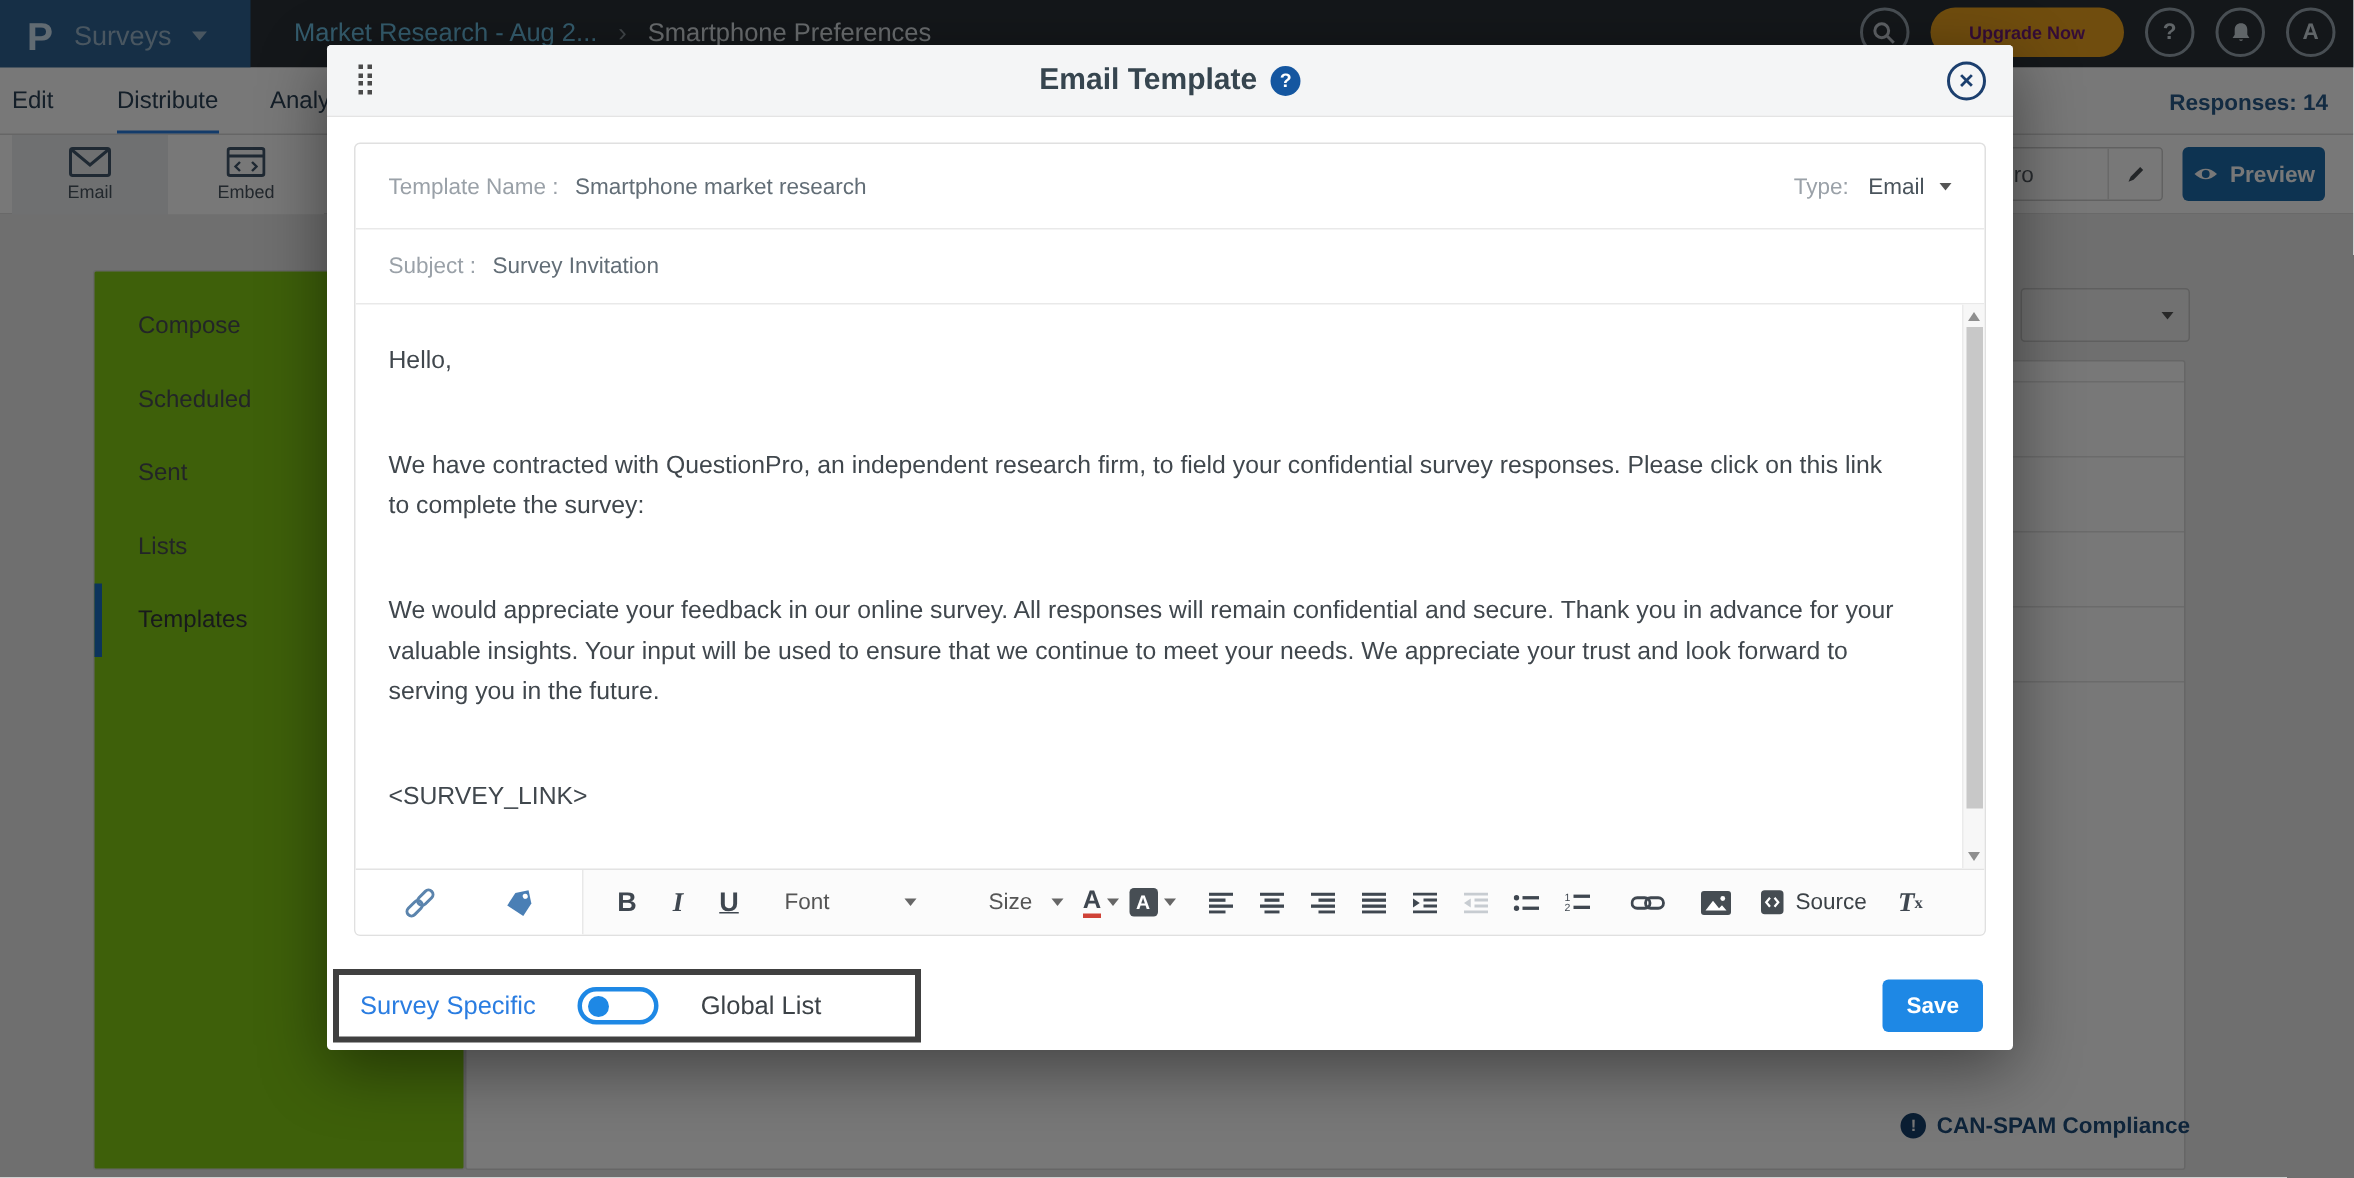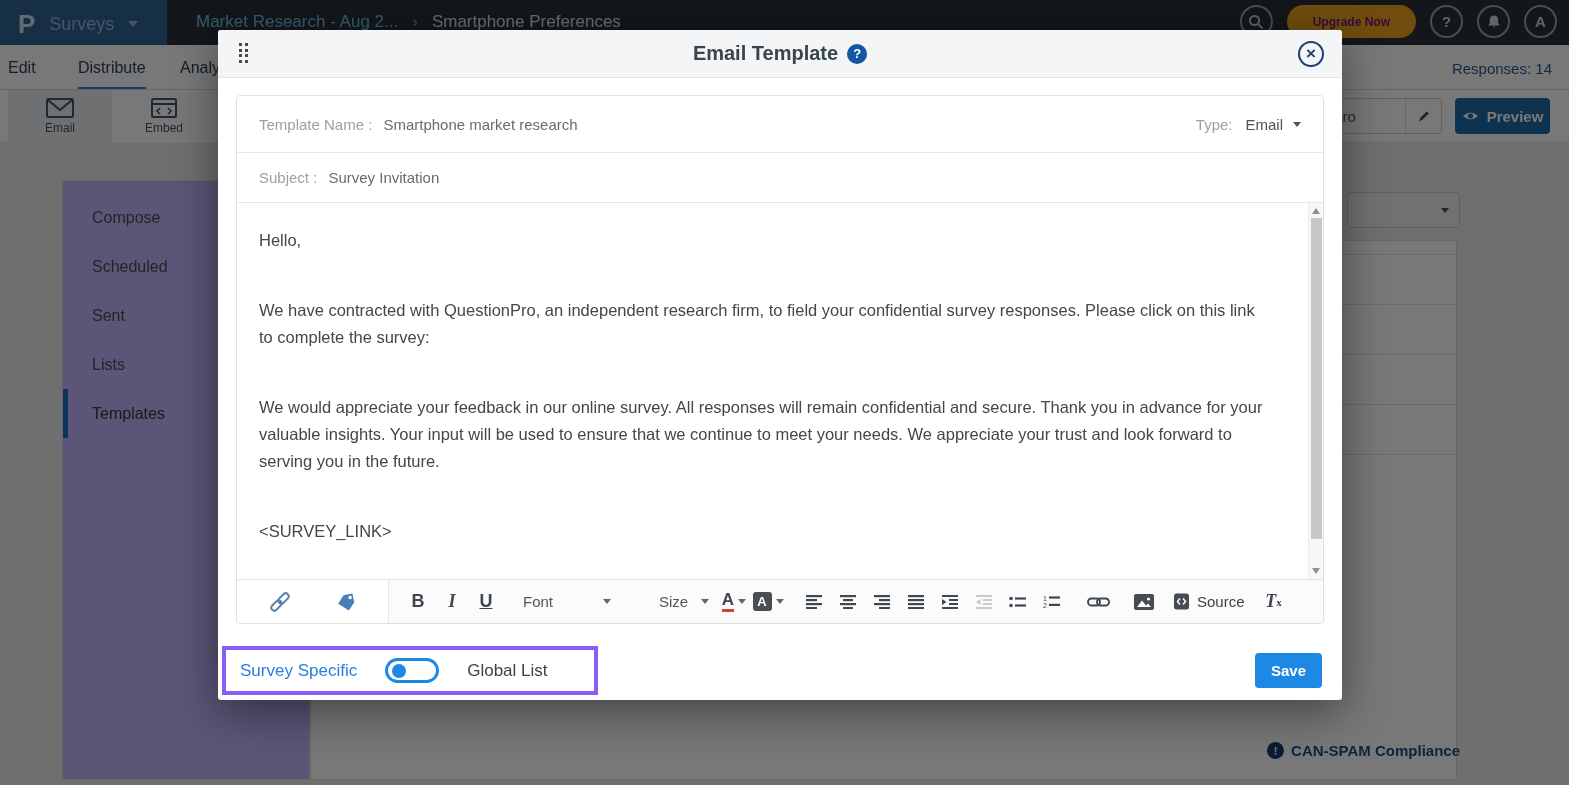--- a/index.html
+++ b/index.html
@@ -31,40 +31,40 @@
                 display:flex; align-items:center; justify-content:center; color:#cdd6dd;
                 font-size:15px; font-weight:bold; }
   .upgrade-btn { height:33px; padding:0 26px; border-radius:17px; background:#eda41f;
                  color:#701a75; font-size:12px; font-weight:bold; display:flex; align-items:center; }
 
   .tabbar { position:absolute; left:0; top:45px; width:1569px; height:45px; background:#ffffff;
             border-bottom:1px solid #d9d9d9; }
   .tab { position:absolute; top:14px; font-size:16px; color:#2c4257; padding-bottom:10px; }
   .tab.active { border-bottom:2px solid #2a7de1; }
   .tab-edit { left:8px; } .tab-distribute { left:78px; } .tab-analytics { left:180px; }
-  .responses { position:absolute; right:17px; top:15px; font-size:15px; font-weight:400; color:#2a5d8c; }
+  .responses { position:absolute; right:17px; top:15px; font-size:15px; font-weight:700; color:#2a5d8c; }
 
   .strip { position:absolute; left:0; top:90px; width:1569px; height:53px; background:#ffffff;
            border-bottom:1px solid #e0e0e0; }
   .tile { position:absolute; top:0; width:104px; height:53px; display:flex; flex-direction:column;
           align-items:center; justify-content:center; gap:3px; }
   .tile-email { left:8px; background:#eceff1; }
   .tile-embed { left:112px; background:#ffffff; }
   .tile-label { font-size:12px; color:#4a5560; }
   .url-group { position:absolute; left:1300px; top:8px; height:36px; width:142px; background:#fff;
                border:1px solid #cfcfcf; border-radius:3px; display:flex; align-items:center; }
   .url-text { flex:1; padding-left:9px; font-size:15px; color:#555c63; overflow:hidden; white-space:nowrap; }
   .pencil-box { width:36px; height:100%; border-left:1px solid #e0e0e0; display:flex;
                 align-items:center; justify-content:center; }
   .preview-btn { position:absolute; left:1455px; top:8px; width:95px; height:36px; background:#1d6dad;
                  border-radius:4px; color:#fff; font-size:15px; font-weight:bold; display:flex;
                  align-items:center; justify-content:center; gap:8px; }
 
   .content-bg { position:absolute; left:0; top:143px; width:1569px; height:642px; background:#ececec; }
-  .left-card { position:absolute; left:62px; top:180px; width:248px; height:600px; background:#c4b5fd;
+  .left-card { position:absolute; left:62px; top:180px; width:248px; height:600px; background:#84cc16;
                border:1px solid #dcdcdc; border-radius:2px; padding-top:12px; }
   .menu-item { height:49px; display:flex; align-items:center; padding-left:24px; font-size:16px;
                color:#4a4f54; border-left:5px solid transparent; }
   .menu-item.active { border-left-color:#1a6fc4; color:#33383c; }
 
   .right-panel { position:absolute; left:310px; top:240px; width:1147px; height:540px; background:#fff;
                  border:1px solid #d8d8d8; border-radius:2px; }
   .row-line { position:absolute; left:0; width:100%; height:1px; background:#e4e4e4; }
   .filter-dd { position:absolute; left:1347px; top:192px; width:113px; height:36px; background:#f0f0f0;
                border:1px solid #c9c9c9; border-radius:3px; display:flex; align-items:center;
@@ -128,21 +128,21 @@
   .color-a { font-weight:bold; font-size:17px; color:#3f4750; border-bottom:3px solid #cf4237;
              line-height:1; padding-bottom:1px; }
   .bg-a { width:19px; height:19px; background:#474e54; border-radius:3px; color:#fff; font-size:13px;
           font-weight:bold; display:flex; align-items:center; justify-content:center; }
   .tb-gap { margin-left:12px; }
   .removefmt { font-family:"Liberation Serif",serif; font-style:italic; font-weight:bold; font-size:18px; }
   .removefmt sub { font-style:normal; font-size:11px; font-weight:bold; }
   .src-label { font-size:15px; color:#3b4146; margin-left:7px; }
 
   .m-foot { display:flex; justify-content:space-between; align-items:center; margin-top:22px; }
-  .red-box { margin-left:-14px; border:4px solid #8b5cf6; background:#fff; padding:8px 46px 8px 14px;
+  .red-box { margin-left:-14px; border:4px solid #404040; background:#fff; padding:8px 62px 8px 14px;
              display:flex; align-items:center; gap:28px; }
   .ss-label { color:#2a7de1; font-size:17px; }
   .gl-label { color:#3c4247; font-size:17px; }
   .toggle { width:54px; height:25px; border:3px solid #1e88e5; border-radius:14px; position:relative;
             background:#fff; }
   .knob { position:absolute; left:4px; top:2.5px; width:14px; height:14px; border-radius:50%;
           background:#1e88e5; }
   .save-btn { width:67px; height:35px; background:#1e88e5; border:none; border-radius:4px; color:#fff;
               font-size:15px; font-weight:bold; margin-right:2px; }
   svg { display:block; }

